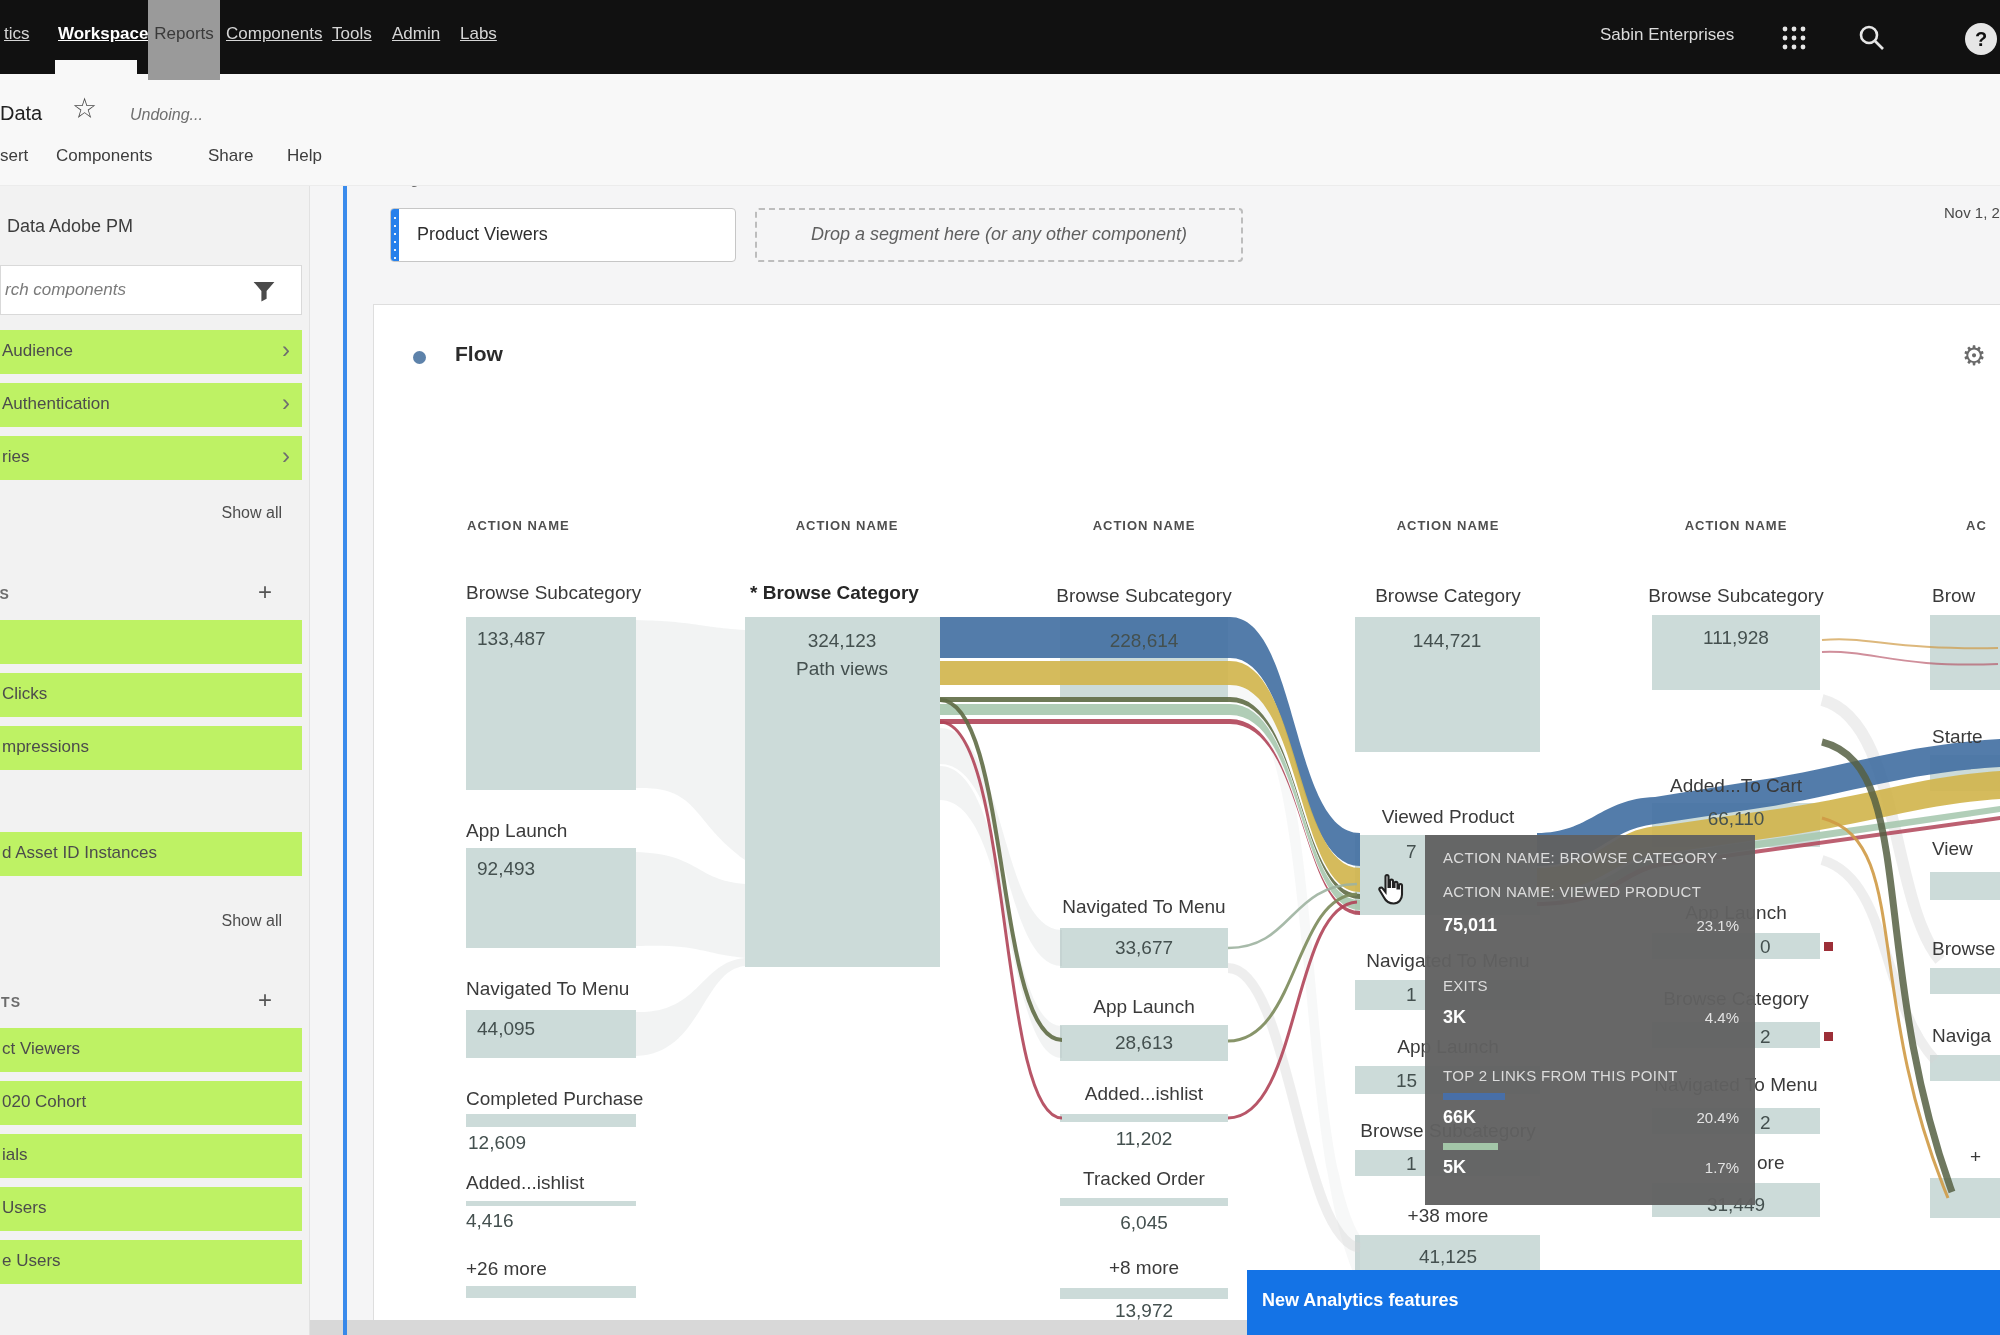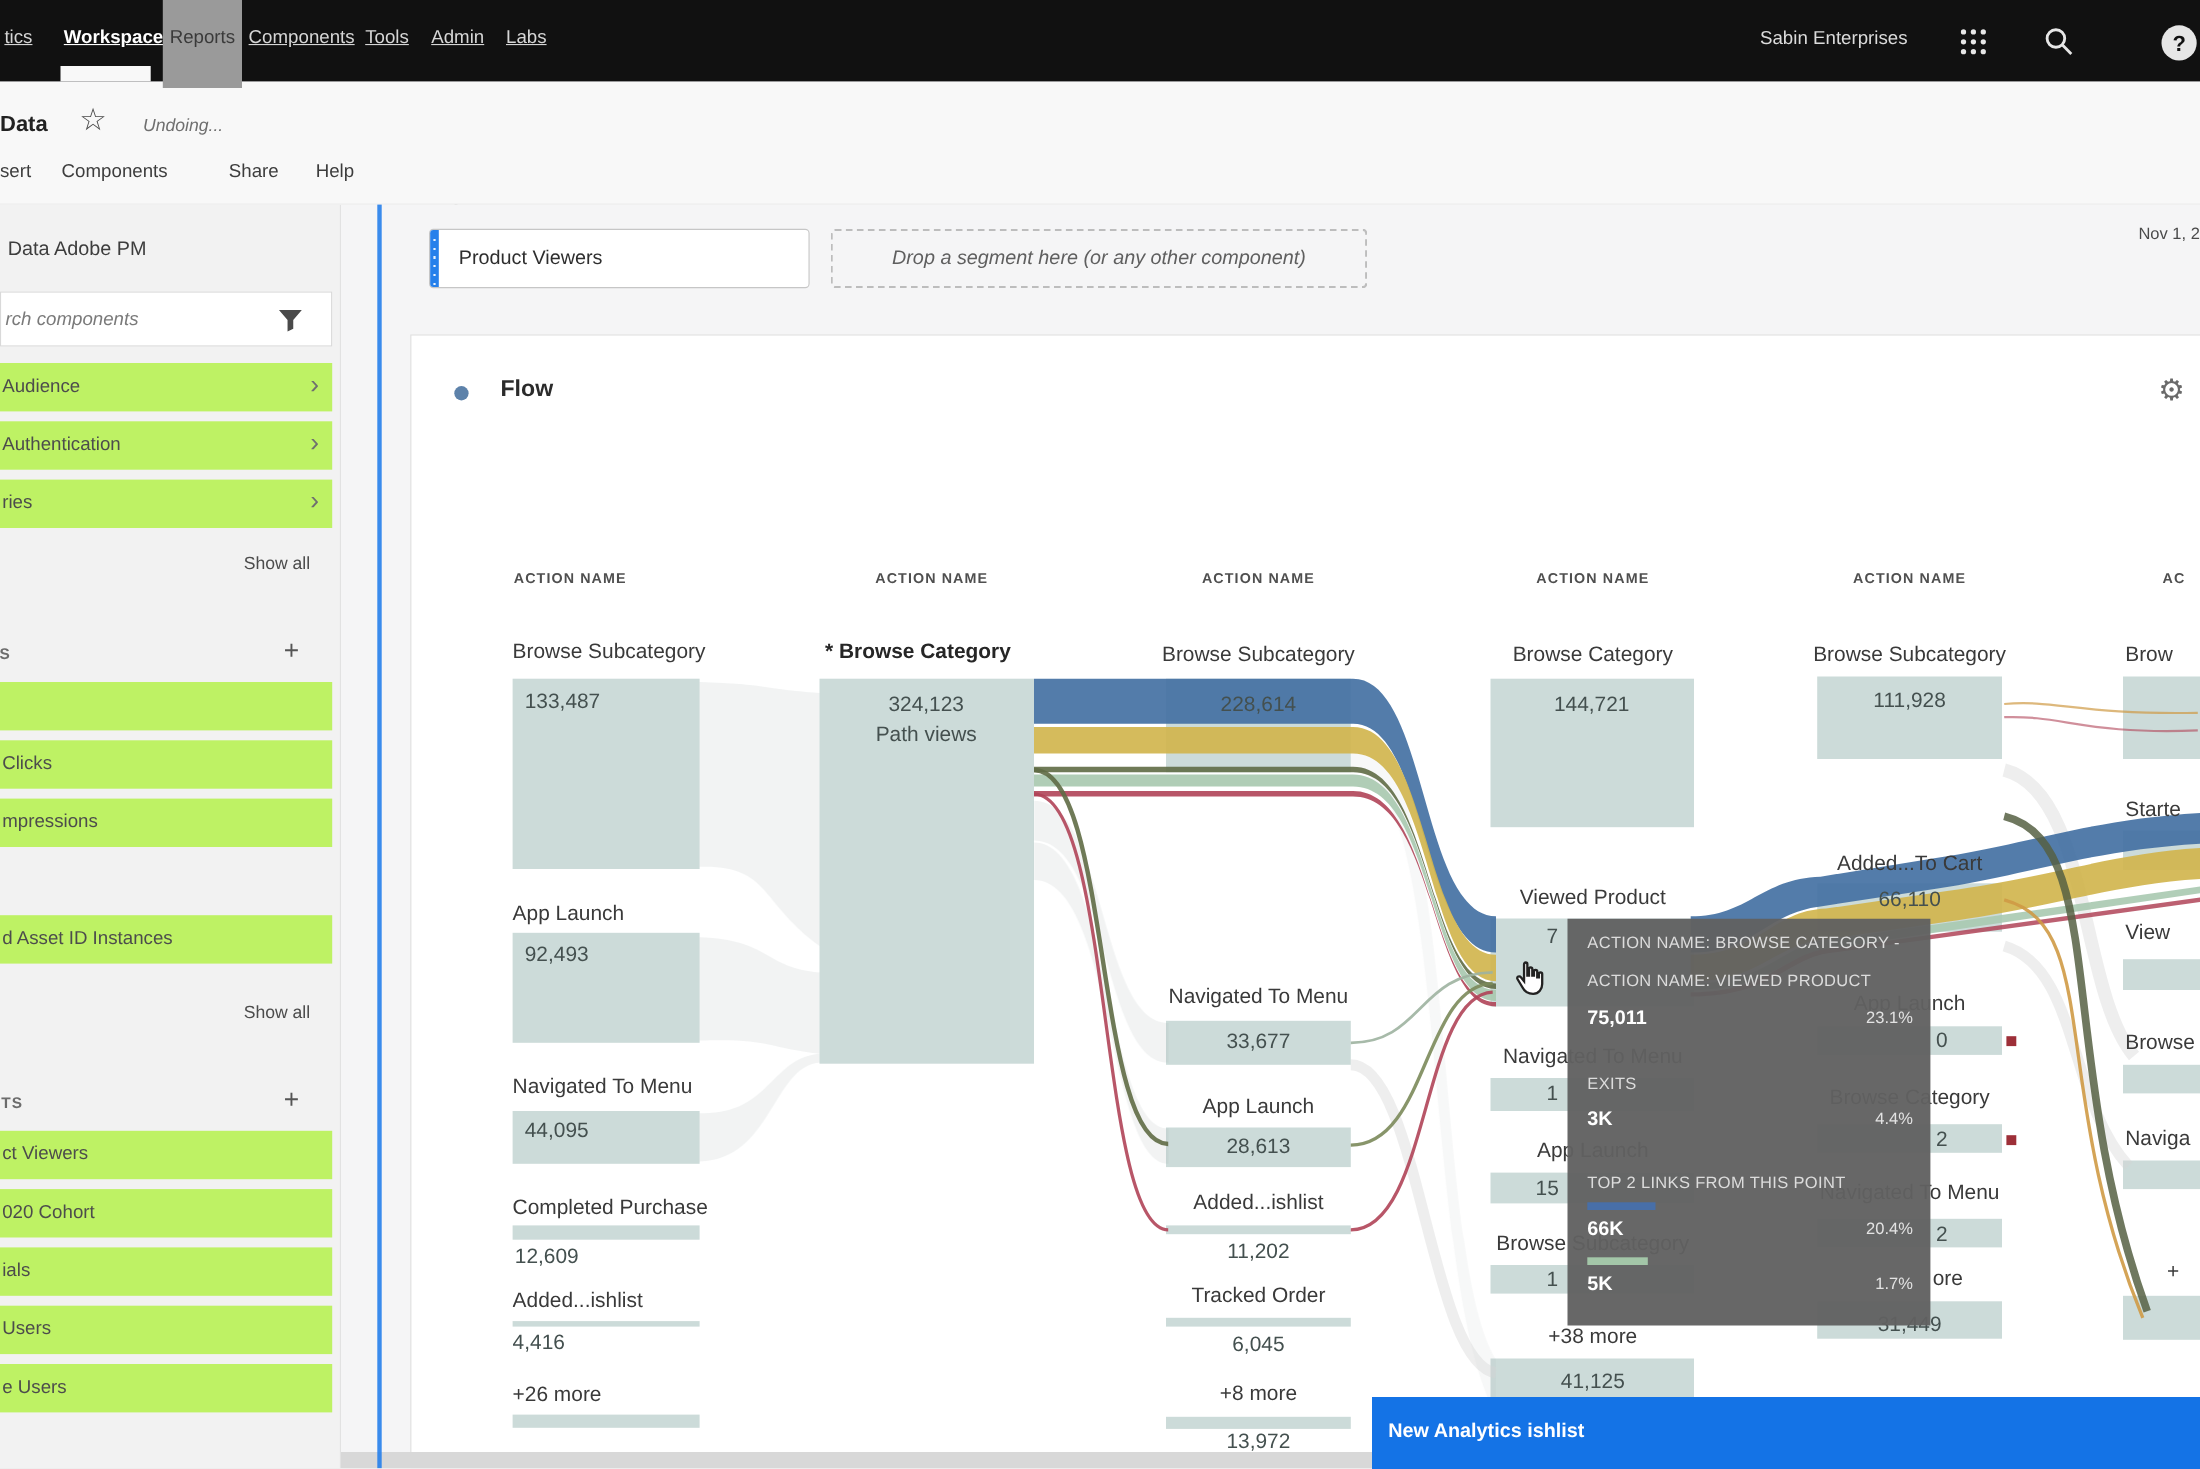--- a/index.html
+++ b/index.html
@@ -10,21 +10,21 @@
   
   .topbar{position:absolute;left:0;top:0;width:2000px;height:74px;background:#111;z-index:80;}
   .topitem{position:absolute;top:24px;font-size:17px;color:#d6d6d6;white-space:nowrap;text-decoration:underline;}
   .topitem.active{color:#fff;font-weight:700;}
   .reports-hl{position:absolute;left:148px;top:0;width:72px;height:80px;background:#9a9a9a;}
   .reports-txt{position:absolute;left:0;top:24px;width:100%;text-align:center;font-size:17px;color:#3a3a3a;}
   .tab-notch{position:absolute;left:55px;top:60px;width:82px;height:14px;background:#f8f8f8;}
 
   
   .toolband{position:absolute;left:0;top:74px;width:2000px;height:112px;background:#f8f8f8;z-index:50;border-bottom:1px solid #ececec;}
-  .projname{position:absolute;left:0;top:28px;font-size:20px;font-weight:700;color:#222;}
+  .projname{position:absolute;left:0;top:28px;font-size:20px;font-weight:400;color:#222;}
   .star{position:absolute;left:72px;top:18px;font-size:28px;color:#4a4a4a;}
   .undoing{position:absolute;left:130px;top:32px;font-size:16px;font-style:italic;color:#6f6f6f;}
   .menuitem{position:absolute;top:72px;font-size:17px;color:#3d3d3d;white-space:nowrap;}
 
   
   .sidebar{position:absolute;left:0;top:186px;width:310px;height:1149px;background:#f2f2f2;border-right:1px solid #e2e2e2;z-index:20;}
   .side-title{position:absolute;left:7px;top:30px;font-size:18px;color:#3d3d3d;white-space:nowrap;}
   .searchbox{position:absolute;left:0;top:79px;width:302px;height:50px;background:#fff;border:1px solid #d9d9d9;}
   .searchph{position:absolute;left:4px;top:14px;font-size:17px;font-style:italic;color:#7a7a7a;white-space:nowrap;}
   .srow{position:absolute;left:0;width:302px;height:44px;background:#bef264;}
@@ -389,16 +389,16 @@
     <div class="tt-p" style="top:324px">1.7%</div>
   </div>
 
   <svg class="cursor" viewBox="0 0 24 24">
     <path d="M10 2c.6 0 1 .5 1 1v7h1V6c0-.6.4-1 1-1s1 .4 1 1v4h1V7.5c0-.6.4-1 1-1s1 .4 1 1V11h1V9c0-.6.4-1 1-1s1 .4 1 1v6c0 3-2 6-5.5 6S9 19 8 17l-3-5c-.4-.7 0-1.5.8-1.6.5-.1 1 .1 1.3.5l1.9 2.4V3c0-.5.4-1 1-1z" fill="#fff" stroke="#222" stroke-width="1.4"></path>
   </svg>
 
   <div class="bottomstrip"></div>
 
   <div class="banner">
-    <div class="banner-txt">New Analytics ishlist</div>
+    <div class="banner-txt">New Analytics features</div>
   </div>
 
 </div>
 
 </body></html>

